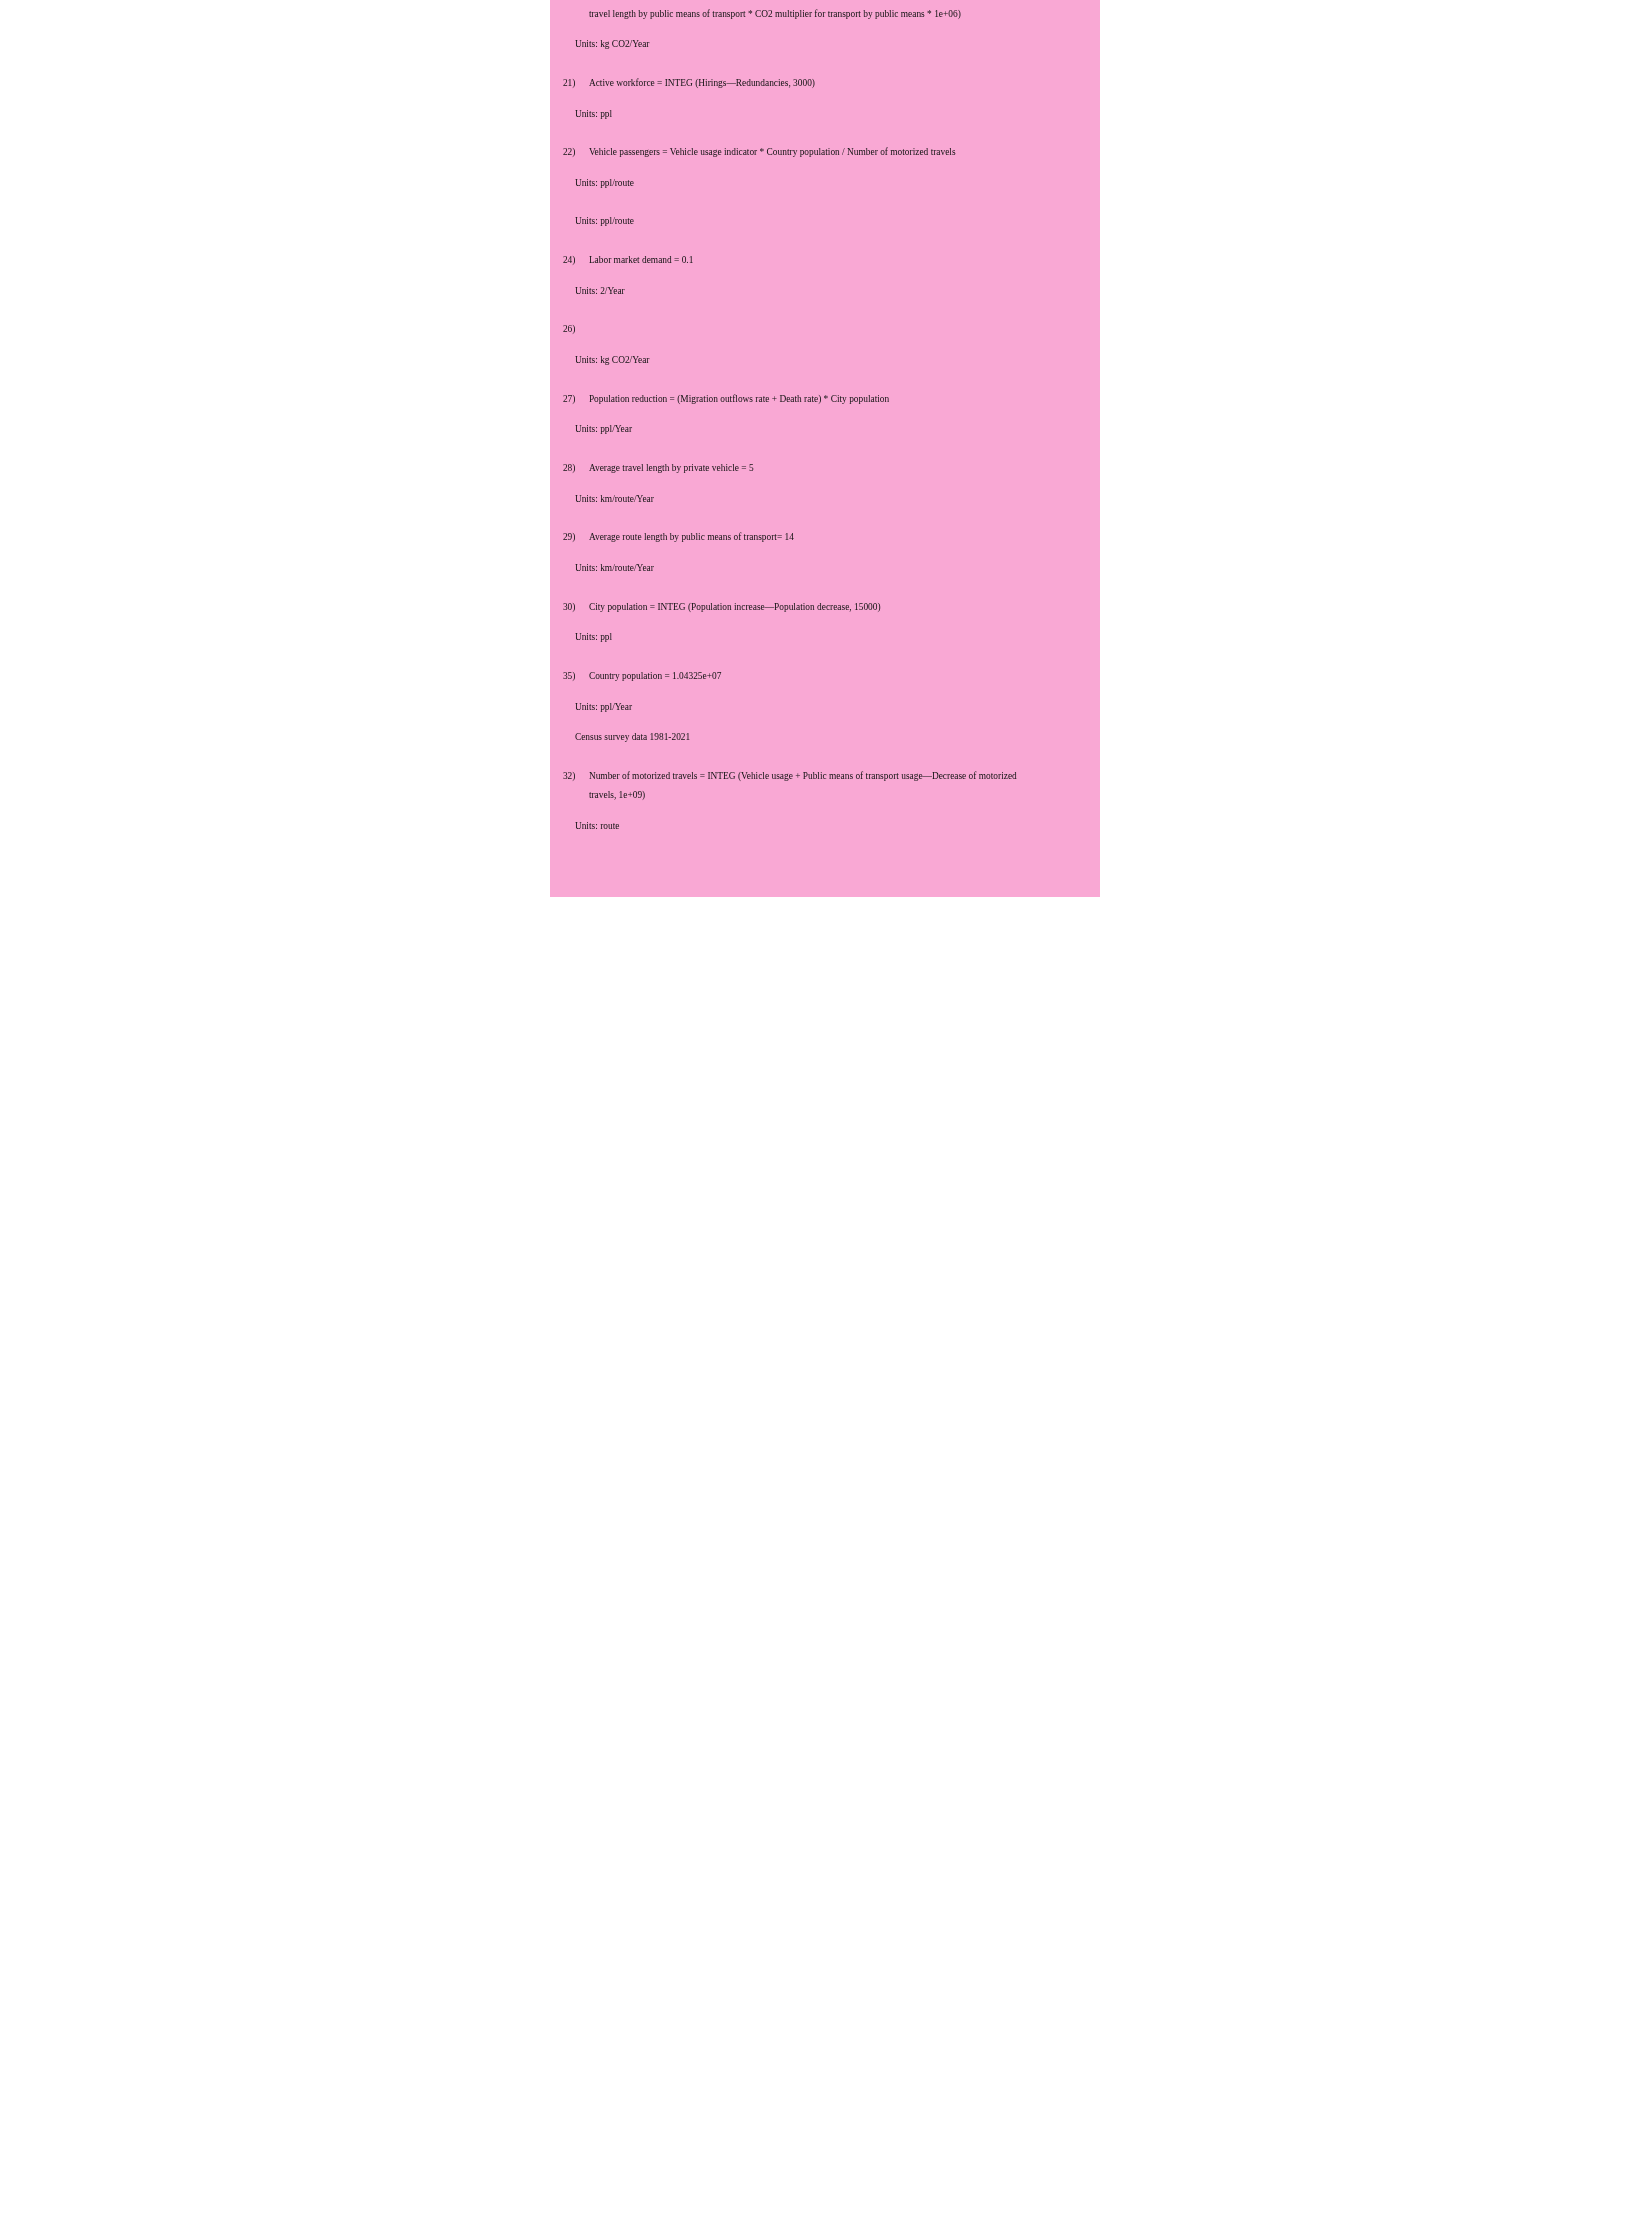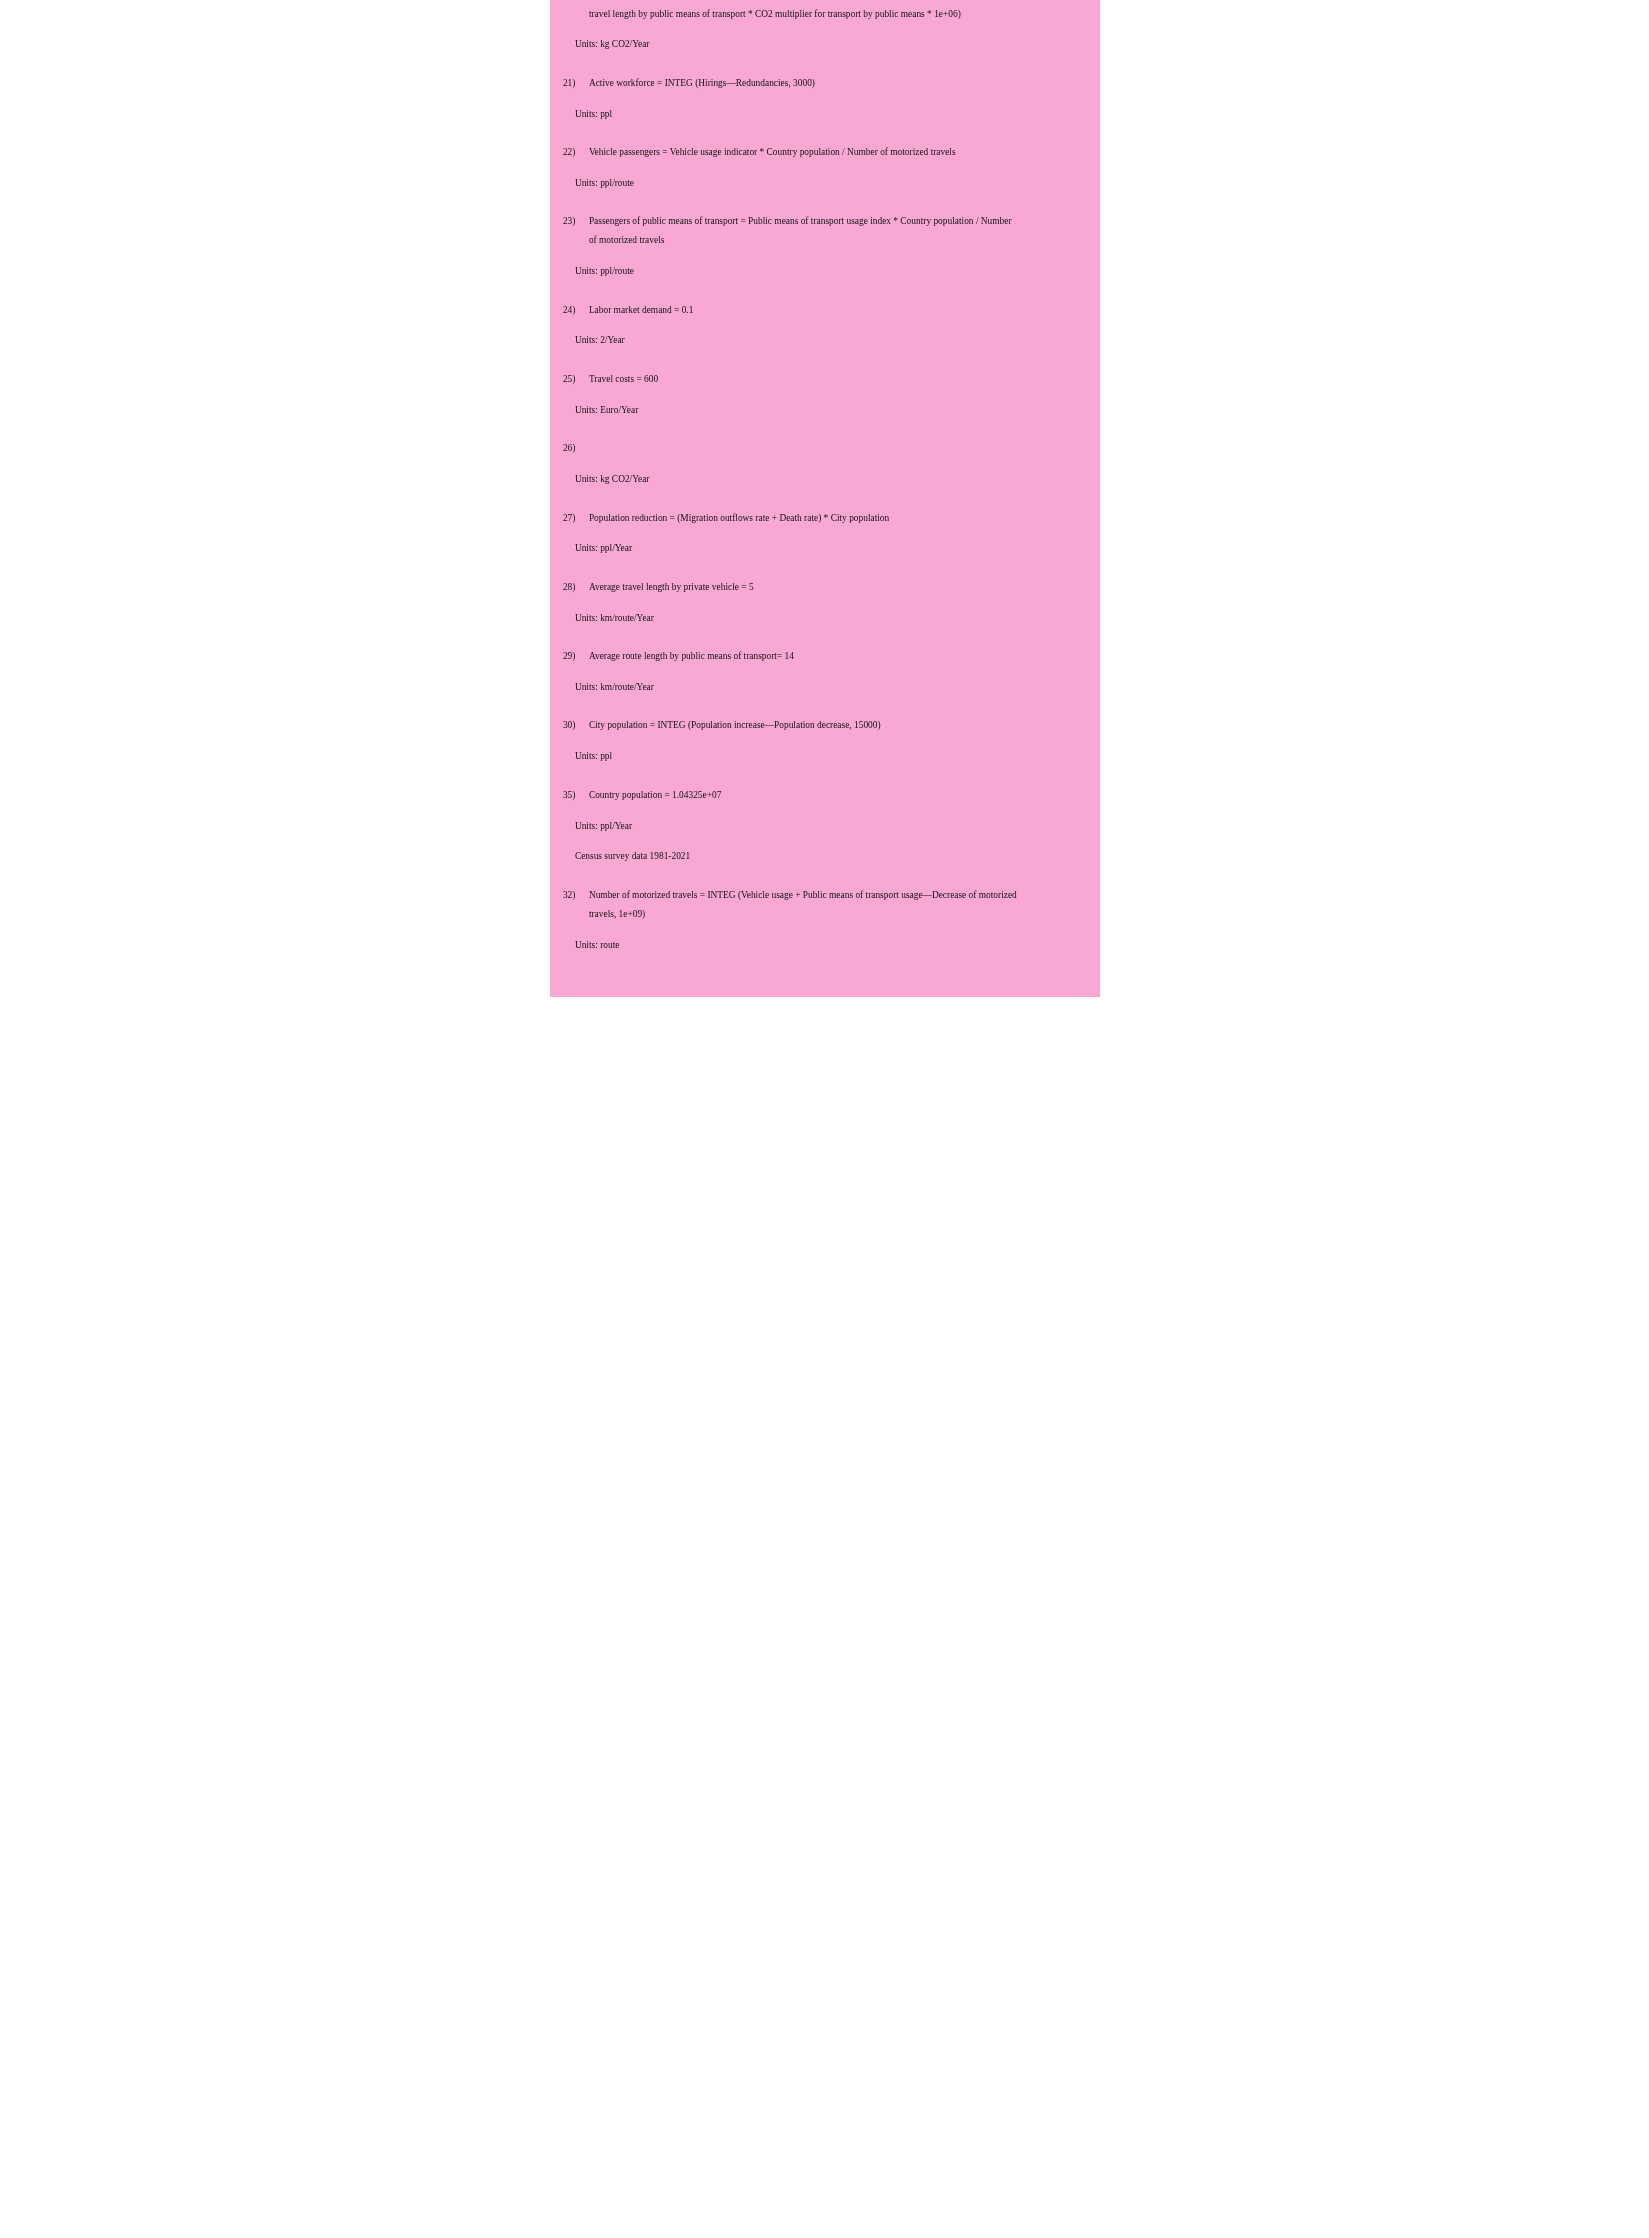--- a/index.html
+++ b/index.html
@@ -58,45 +58,33 @@
   <div class="item">
     <div class="eq-row">
       <span class="num">22)</span>
       <div class="eqtext">Vehicle passengers = Vehicle usage indicator * Country population / Number of motorized travels</div>
     </div>
     <div class="units">Units: ppl/route</div>
 
   </div>
 
   <div class="item">
-    <div class="eq-row">
-      <span class="num">23)</span>
-      <div class="eqtext">Passengers of public means of transport = Public means of transport usage index * Country population / Number of motorized travels</div>
-    </div>
     <div class="units">Units: ppl/route</div>
 
   </div>
 
   <div class="item">
     <div class="eq-row">
       <span class="num">24)</span>
       <div class="eqtext">Labor market demand = 0.1</div>
     </div>
     <div class="units">Units: 2/Year</div>
 
   </div>
 
-  <div class="item">
-    <div class="eq-row">
-      <span class="num">25)</span>
-      <div class="eqtext">Travel costs = 600</div>
-    </div>
-    <div class="units">Units: Euro/Year</div>
-
-  </div>
 
   <div class="item">
     <div class="eq-row">
       <span class="num">26)</span>
     </div>
     <div class="units">Units: kg CO2/Year</div>
 
   </div>
 
   <div class="item">

